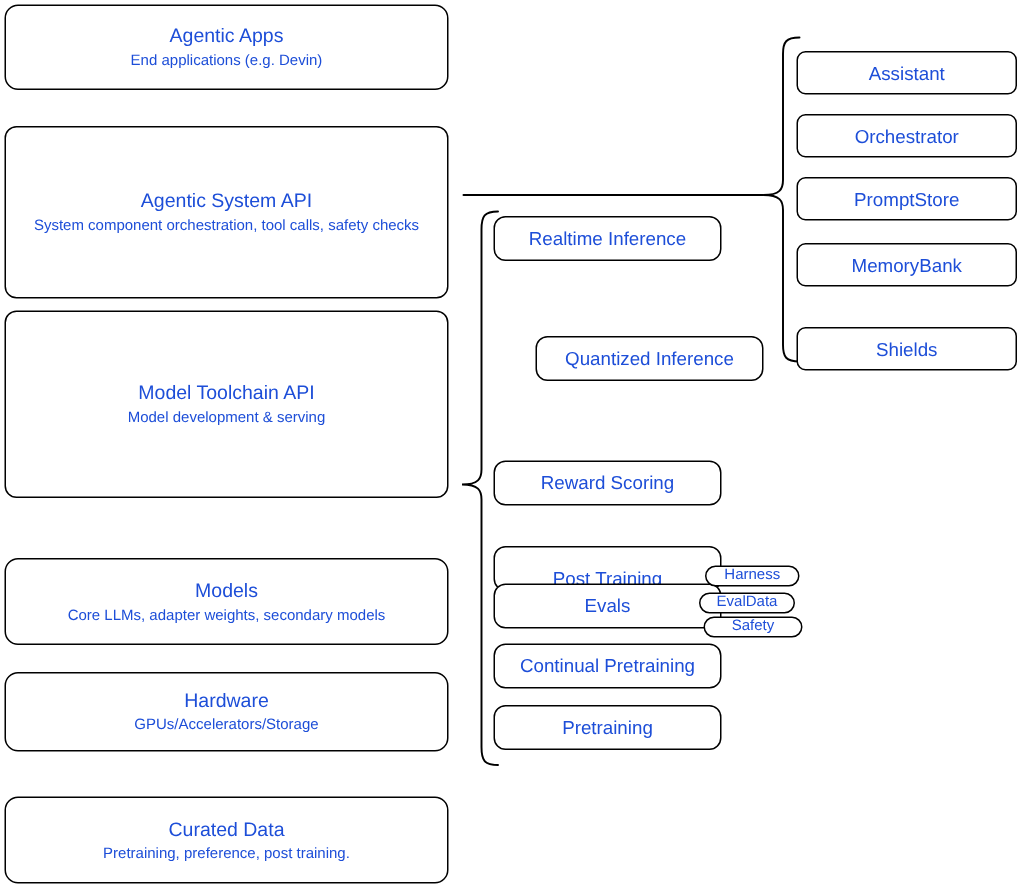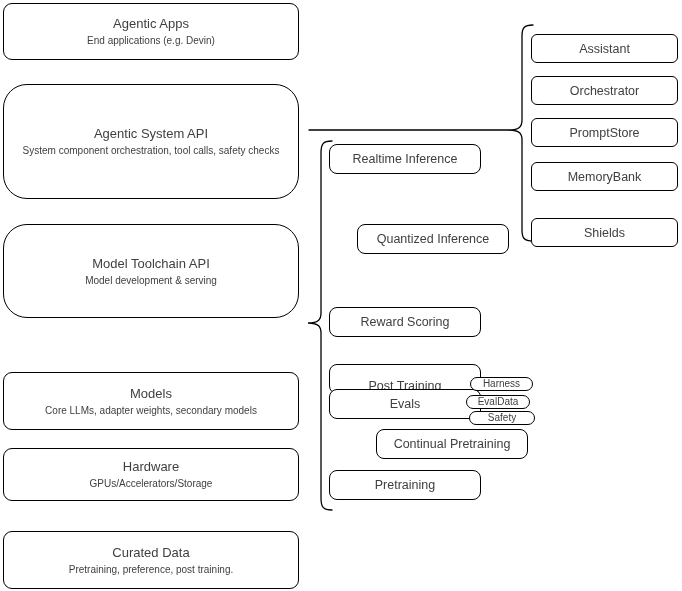--- a/index.html
+++ b/index.html
@@ -2,36 +2,36 @@
 <html><head>
 <meta charset="utf-8">
 <style>
   html, body { margin: 0; padding: 0; background: #ffffff; }
   .canvas {
     position: relative;
     width: 682px;
     height: 591px;
     background: #ffffff;
     font-family: "Liberation Sans", sans-serif;
-    color: #404040;
+    color: #1d4ed8;
     overflow: hidden;
   }
   .box {
     position: absolute;
     background: #ffffff;
     border: 1.3px solid #000000;
     box-sizing: border-box;
     display: flex;
     flex-direction: column;
     align-items: center;
     justify-content: center;
     text-align: center;
   }
   .lbox { left: 3px; width: 296px; border-radius: 9px; z-index: 1; }
-  .lbox.big { border-radius: 24px; }
+  .lbox.big { border-radius: 8px; }
   .ltitle { font-size: 13px; line-height: 16px; }
   .lsub { font-size: 10px; line-height: 12px; margin-top: 3px; }
   .mbox {
     left: 329px; width: 152px; height: 30px;
     border-radius: 8px; font-size: 12.5px; z-index: 1;
   }
   .rbox {
     left: 531px; width: 147px; height: 29px;
     border-radius: 6px; font-size: 12.5px; z-index: 1;
   }
@@ -74,21 +74,21 @@
   <div class="box lbox" style="top:3px;height:57px;">
     <div class="ltitle">Agentic Apps</div>
     <div class="lsub">End applications (e.g. Devin)</div>
   </div>
 
   <div class="box lbox big" style="top:84px;height:115px;">
     <div class="ltitle">Agentic System API</div>
     <div class="lsub">System component orchestration, tool calls, safety checks</div>
   </div>
 
-  <div class="box lbox big" style="top:224px;height:94px;">
+  <div class="box lbox big" style="top:207px;height:125px;">
     <div class="ltitle">Model Toolchain API</div>
     <div class="lsub">Model development &amp; serving</div>
   </div>
 
   <div class="box lbox" style="top:372px;height:58px;">
     <div class="ltitle">Models</div>
     <div class="lsub">Core LLMs, adapter weights, secondary models</div>
   </div>
 
   <div class="box lbox" style="top:448px;height:53px;">
@@ -109,21 +109,21 @@
   </div>
   <div class="box mbox" style="top:307px;">
     <span>Reward Scoring</span>
   </div>
   <div class="box mbox" style="top:364px;justify-content:flex-end;">
     <span>Post Training</span>
   </div>
   <div class="box mbox" style="top:389px;">
     <span>Evals</span>
   </div>
-  <div class="box mbox" style="top:429px;margin-left:47px;">
+  <div class="box mbox" style="top:429px;">
     <span>Continual Pretraining</span>
   </div>
   <div class="box mbox" style="top:470px;">
     <span>Pretraining</span>
   </div>
 
   <div class="pill" style="left:470px;top:377px;width:63px;height:14px;">
     <span>Harness</span>
   </div>
   <div class="pill" style="left:466px;top:395px;width:64px;height:14px;">

